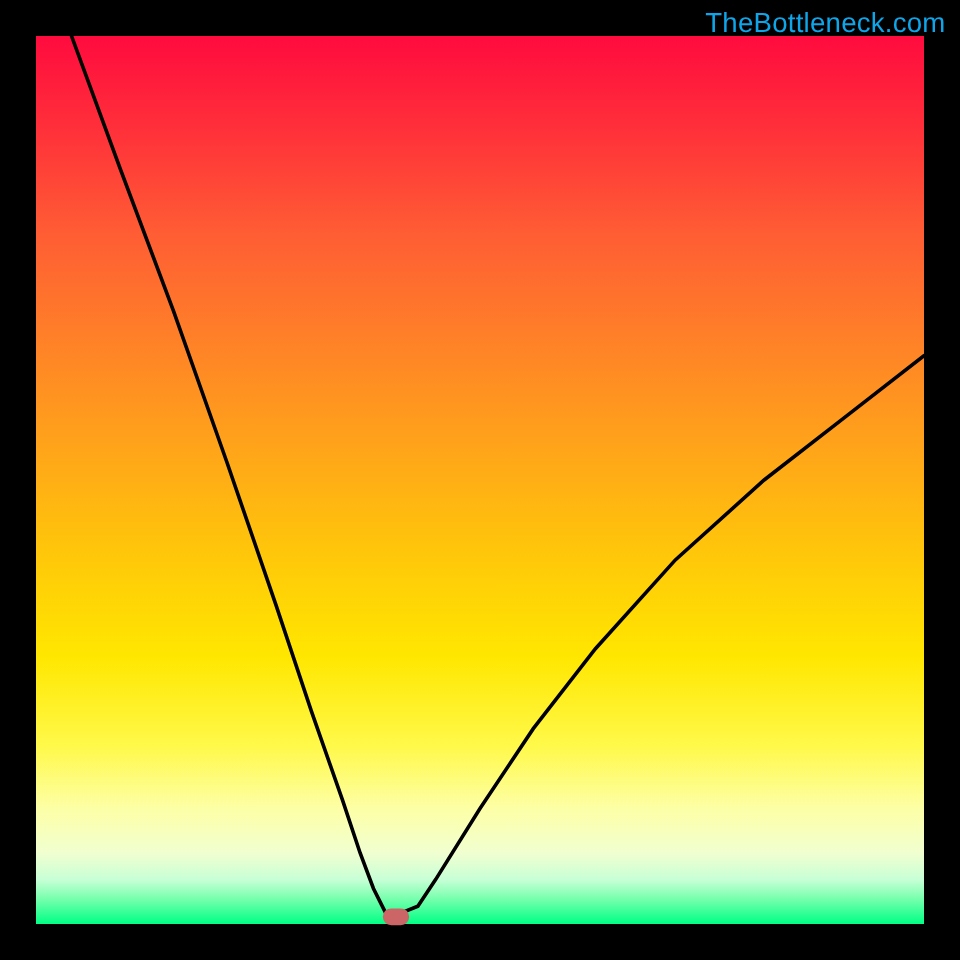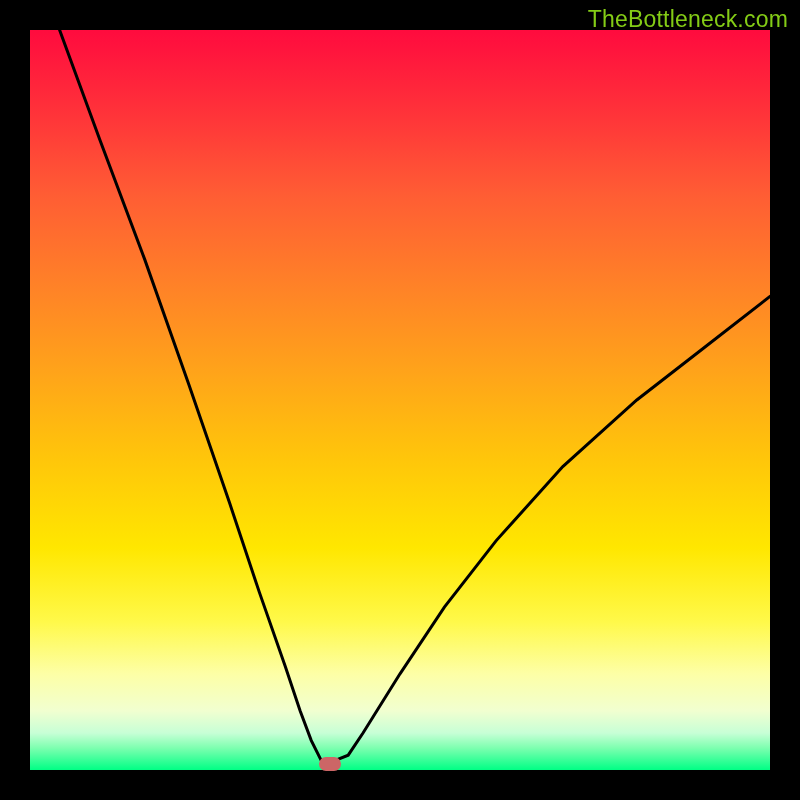--- a/index.html
+++ b/index.html
@@ -46,21 +46,21 @@
       #f1ffd0 92%,
       #c7ffd6 95%,
       #7effb0 97%,
       #00ff85 100%
     );
   }
   .watermark {
     position: absolute;
     top: 6px;
     right: 12px;
-    color: #84cc16;
+    color: #0ea5e9;
     font-size: 23px;
     font-weight: 500;
     letter-spacing: 0.2px;
     font-family: Arial, Helvetica, sans-serif;
   }
   .curve-svg {
     position: absolute;
     top: 0;
     left: 0;
     width: 100%;

